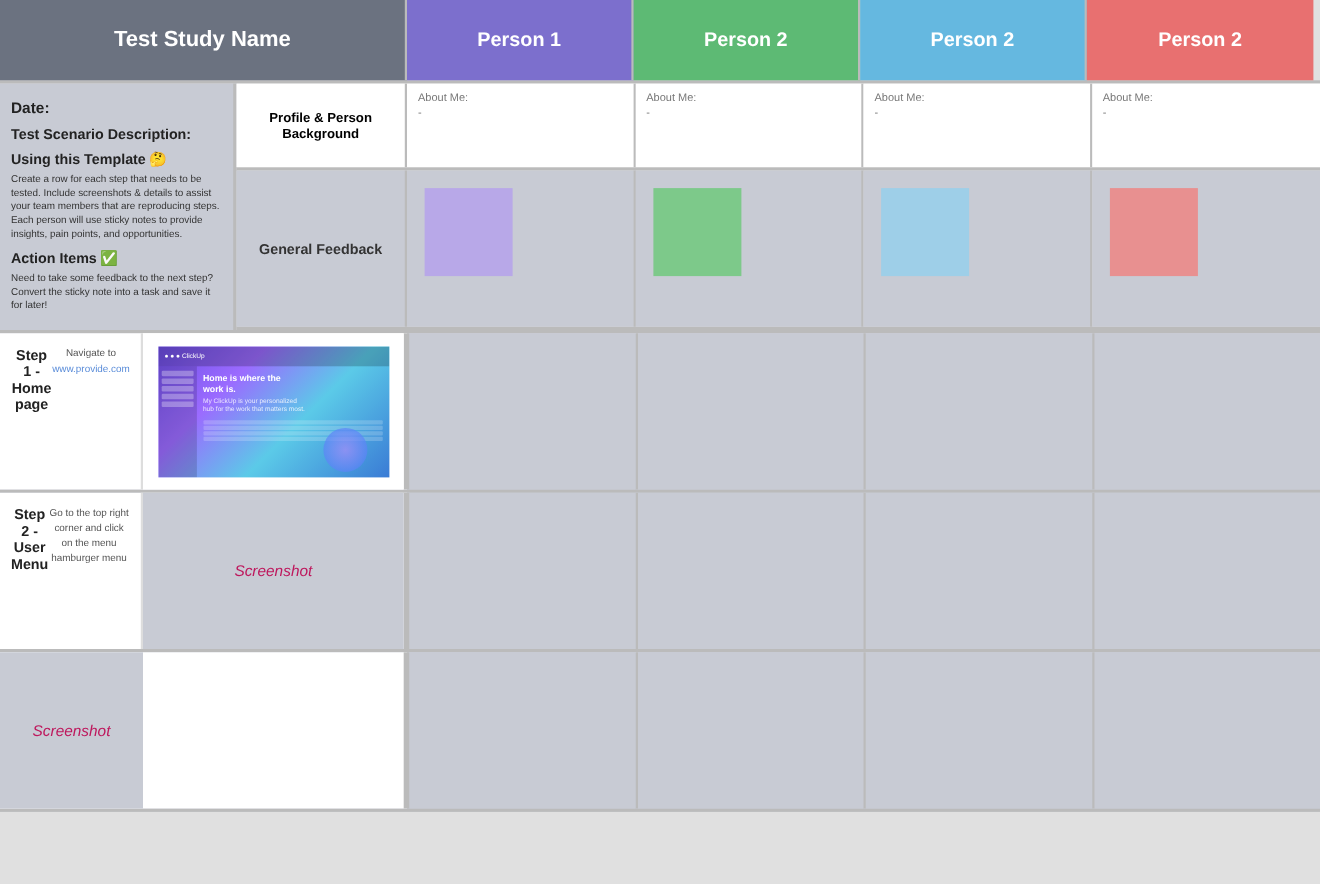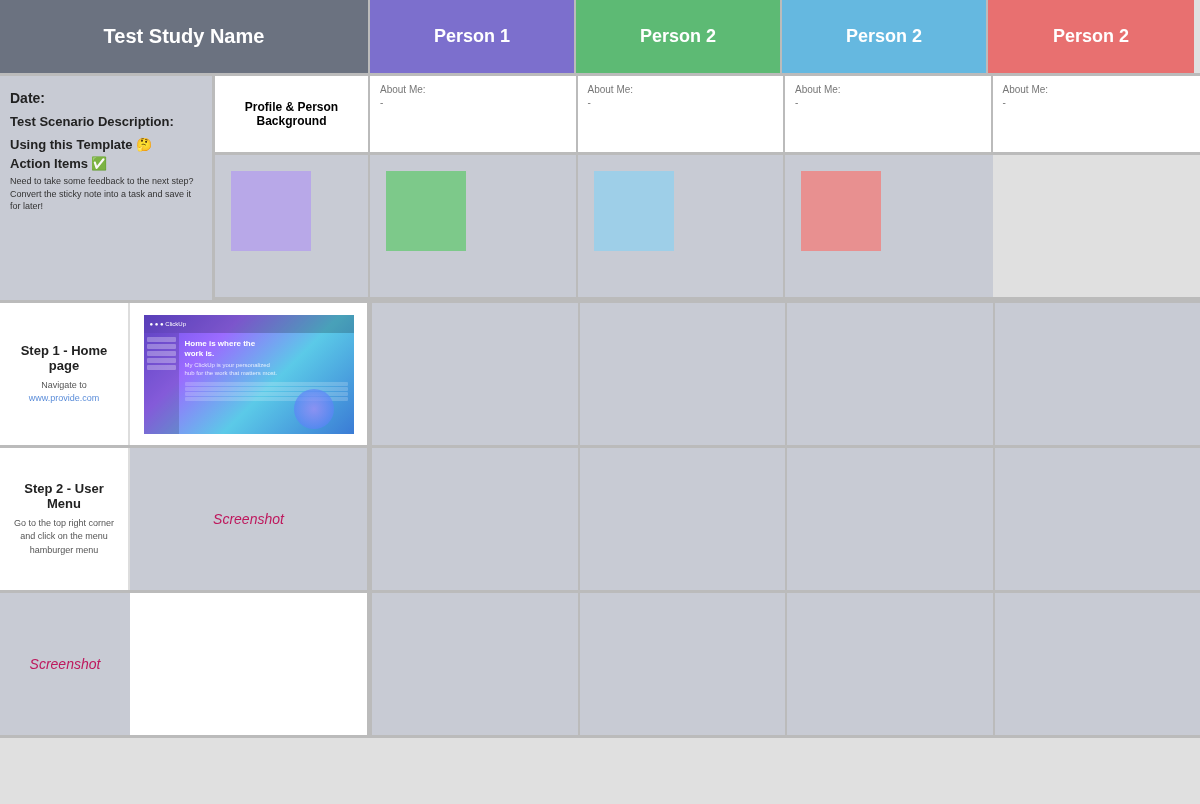--- a/index.html
+++ b/index.html
@@ -143,21 +143,21 @@
     }
     .step-left {
       display: grid;
       grid-template-columns: 130px 1fr;
       background: white;
       border-right: 3px solid #bbb;
     }
     .step-desc {
       padding: 12px 10px;
       display: flex;
-      flex-direction: column;
+      flex-direction: row;
       justify-content: center;
       border-right: 2px solid #ddd;
     }
     .step-name {
       font-size: 13px;
       font-weight: bold;
       text-align: center;
       color: #222;
       margin-bottom: 6px;
     }
@@ -288,20 +288,21 @@
       <span>Person 2</span>
     </div>
   </div>
 
   <div class="body-section">
 
     <div class="info-left">
       <div class="info-left-date">Date:</div>
       <div class="info-left-scenario">Test Scenario Description:</div>
       <div class="info-left-using">Using this Template 🤔</div>
+      <div class="info-left-using-note">Create a row for each step that needs to be tested. Include screenshots &amp; details to assist your team members that are reproducing steps. Each person will use sticky notes to provide insights, pain points, and opportunities.</div>
       <div class="info-left-action">Action Items ✅</div>
       <div class="info-left-action-note">Need to take some feedback to the next step? Convert the sticky note into a task and save it for later!</div>
     </div>
 
     <div class="right-content">
 
       <div class="profile-right">
         <div class="profile-right-label">
           <span>Profile &amp; Person Background</span>
         </div>
@@ -317,20 +318,23 @@
           <div class="about-me-label">About Me:</div>
           <div class="about-me-value">-</div>
         </div>
         <div class="profile-right-cell">
           <div class="about-me-label">About Me:</div>
           <div class="about-me-value">-</div>
         </div>
       </div>
 
       <div class="feedback-right">
+        <div class="feedback-right-label">
+          <span>General Feedback</span>
+        </div>
         <div class="feedback-right-cell">
           <div class="sticky-note sticky-purple"></div>
         </div>
         <div class="feedback-right-cell">
           <div class="sticky-note sticky-green"></div>
         </div>
         <div class="feedback-right-cell">
           <div class="sticky-note sticky-blue"></div>
         </div>
         <div class="feedback-right-cell">

